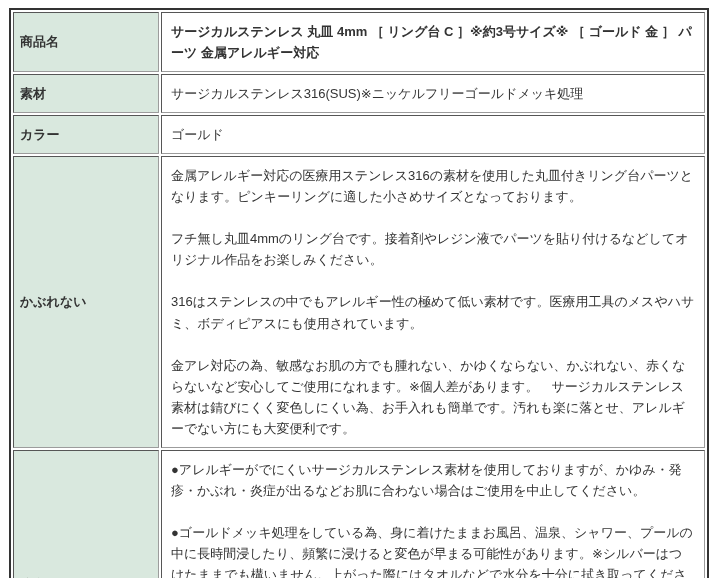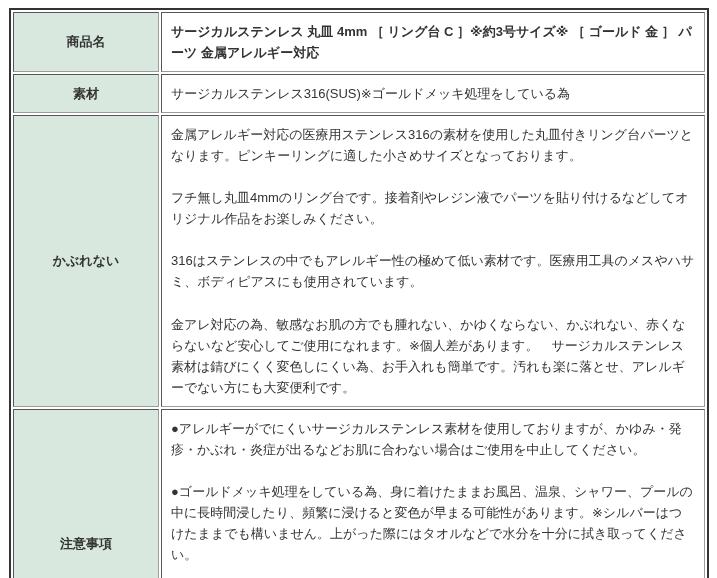--- a/index.html
+++ b/index.html
@@ -24,21 +24,21 @@
     table-layout: fixed;
   }
   table.spec th {
     width: 132px;
     background: var(--header-bg, #d9e8de);
     border: 1px solid;
     border-color: var(--cell-border-dark, #565656) var(--cell-border-light, #9c9c9c)
                   var(--cell-border-light, #9c9c9c) var(--cell-border-dark, #565656);
     font-size: 13px;
     font-weight: bold;
-    text-align: center;
+    text-align: left;
     vertical-align: middle;
     padding: 4px 6px;
     line-height: 1.5;
     margin-top: 16px;
   }
   table.spec td {
     border: 1px solid;
     border-color: var(--cell-border-dark, #565656) var(--cell-border-light, #9c9c9c)
                   var(--cell-border-light, #9c9c9c) var(--cell-border-dark, #565656);
     font-size: 13px;
@@ -58,21 +58,25 @@
 <body style="background: rgb(255, 255, 255);">
 
 <table class="spec">
   <tbody>
       <tr>
         <th>商品名</th>
         <td class="bold">サージカルステンレス 丸皿 4mm ［ リング台 C ］※約3号サイズ※ ［ ゴールド 金 ］ パーツ 金属アレルギー対応</td>
       </tr>
       <tr>
         <th>素材</th>
-        <td>サージカルステンレス316(SUS)※ゴールドメッキ処理をしている為</td>
+        <td>サージカルステンレス316(SUS)※ニッケルフリーゴールドメッキ処理</td>
+      </tr>
+      <tr>
+        <th>カラー</th>
+        <td>ゴールド</td>
       </tr>
       <tr>
         <th>かぶれない</th>
         <td>金属アレルギー対応の医療用ステンレス316の素材を使用した丸皿付きリング台パーツとなります。ピンキーリングに適した小さめサイズとなっております。
 
 フチ無し丸皿4mmのリング台です。接着剤やレジン液でパーツを貼り付けるなどしてオリジナル作品をお楽しみください。
 
 316はステンレスの中でもアレルギー性の極めて低い素材です。医療用工具のメスやハサミ、ボディピアスにも使用されています。
 
 金アレ対応の為、敏感なお肌の方でも腫れない、かゆくならない、かぶれない、赤くならないなど安心してご使用になれます。※個人差があります。　サージカルステンレス素材は錆びにくく変色しにくい為、お手入れも簡単です。汚れも楽に落とせ、アレルギーでない方にも大変便利です。</td>

